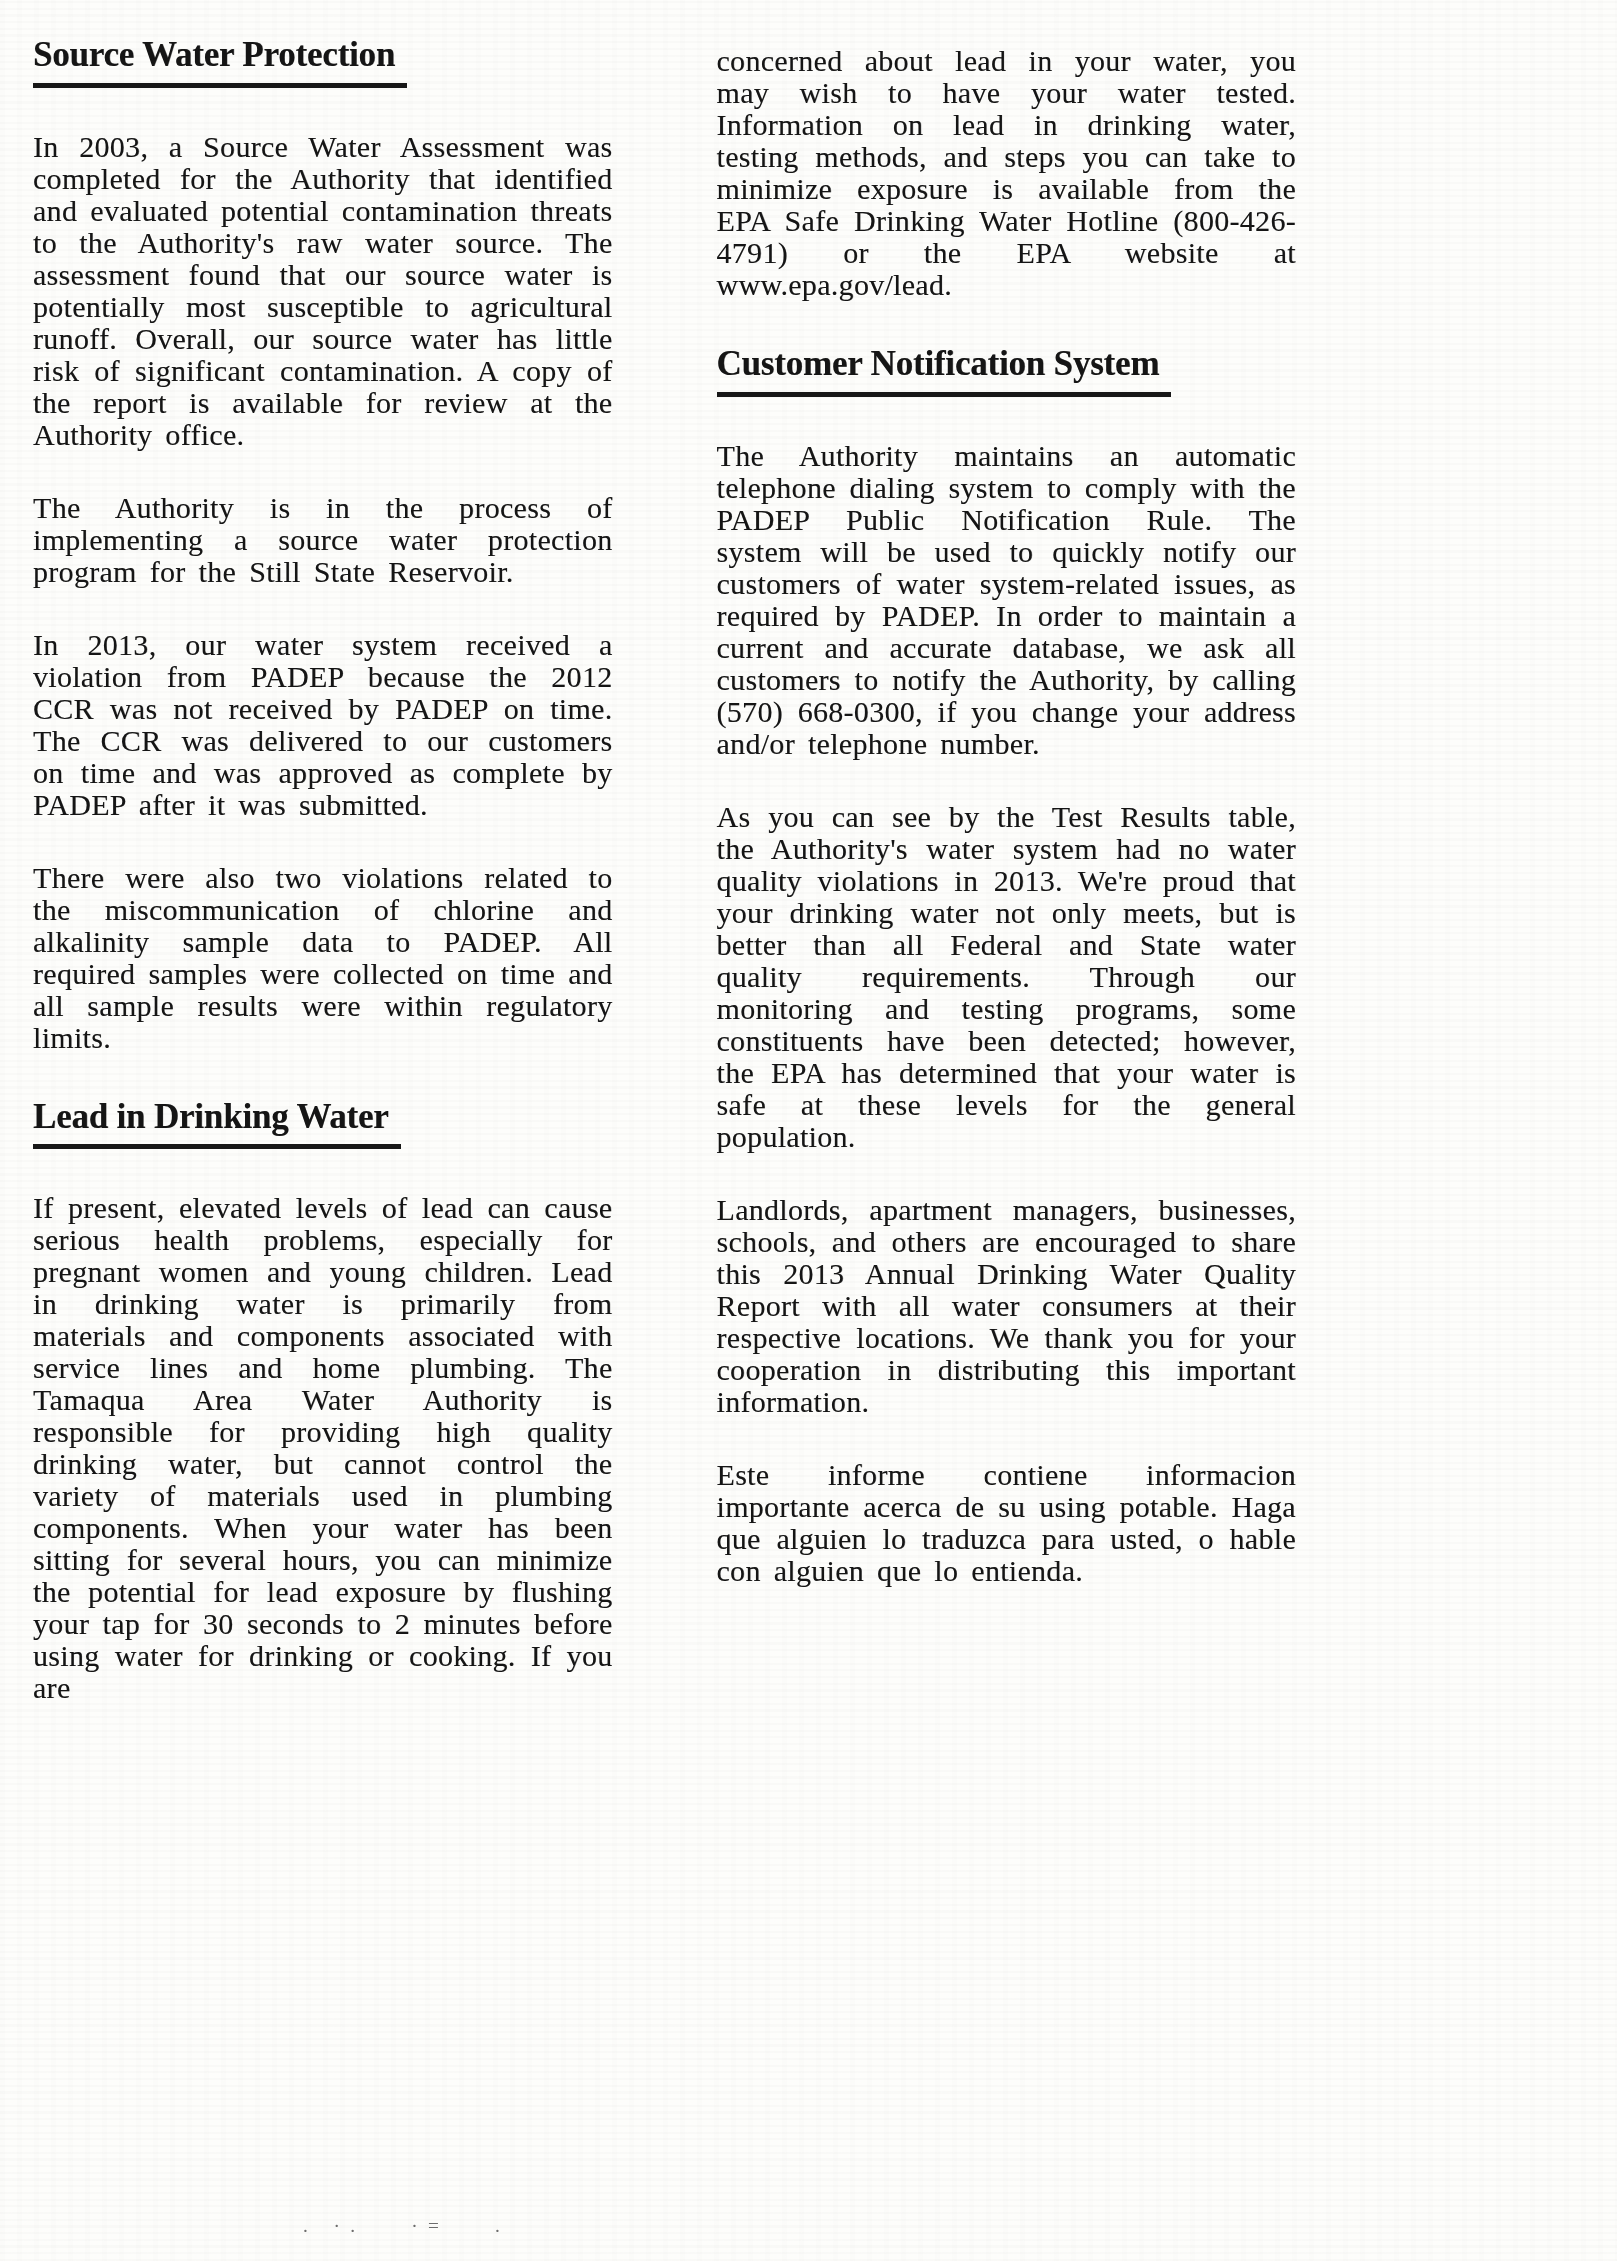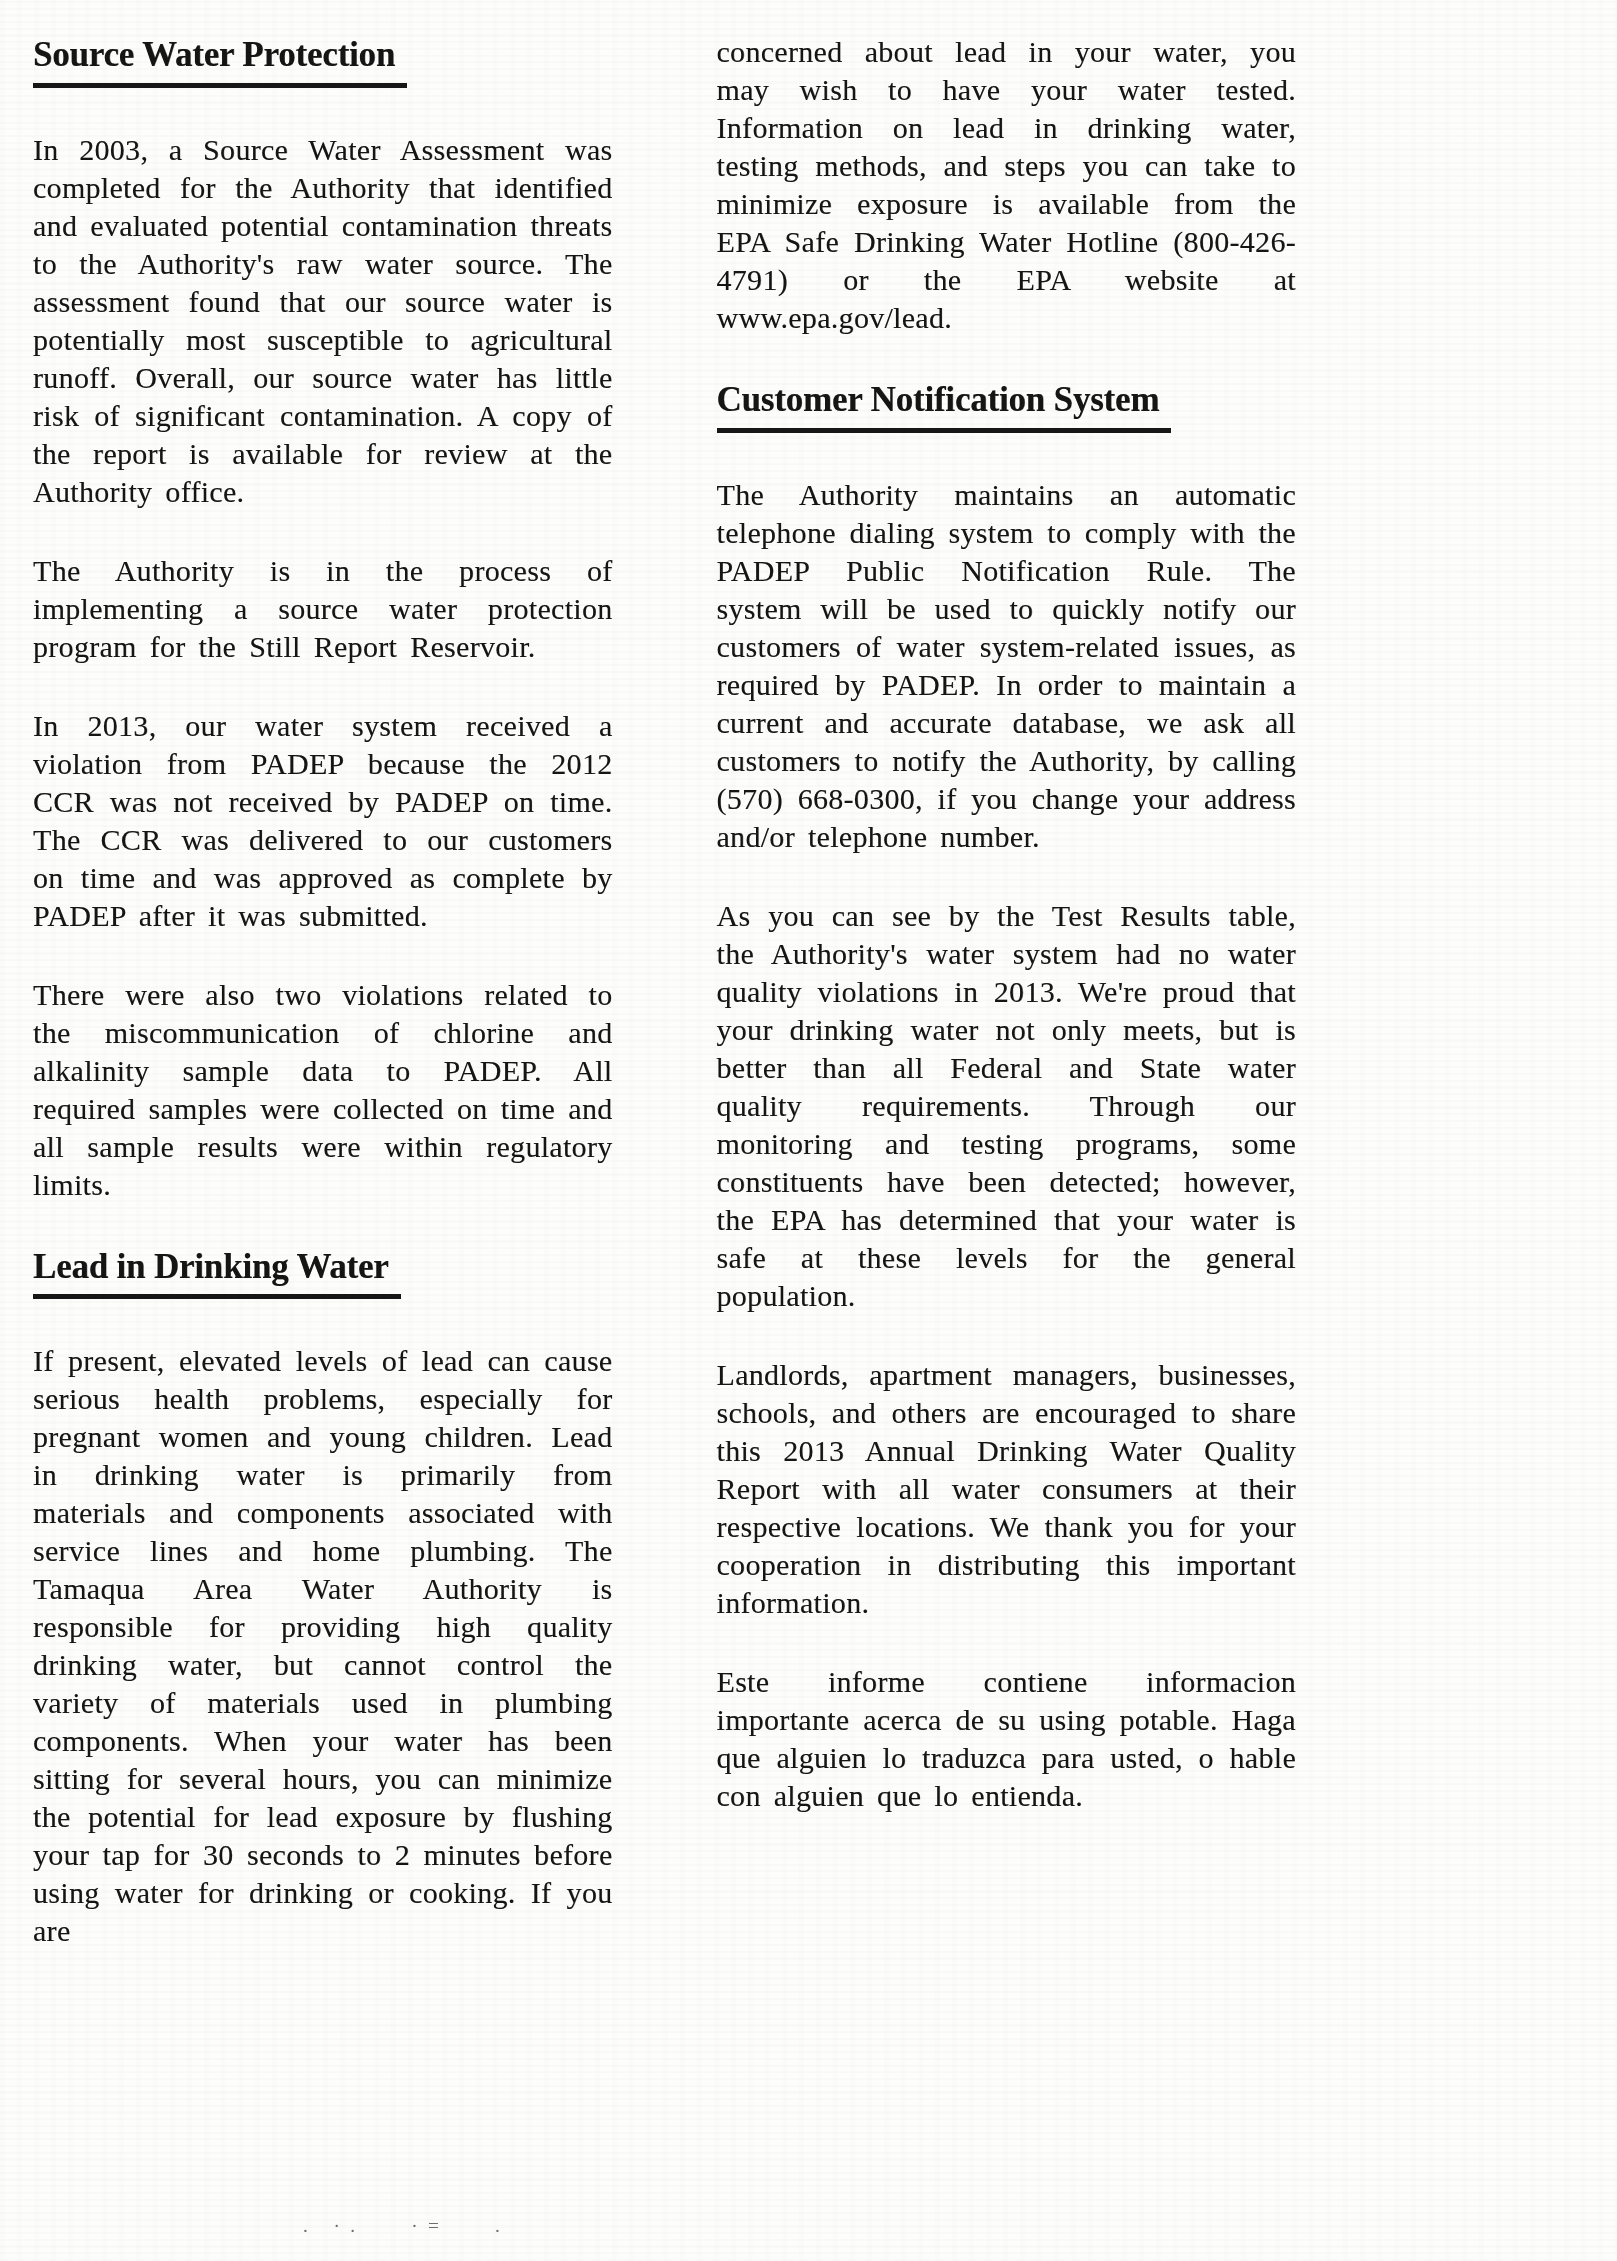--- a/index.html
+++ b/index.html
@@ -32,23 +32,23 @@
     height: 2261px;
     padding: 33px 34px 0 33px;
     display: flex;
     gap: 104px;
   }
   .col {
     flex: 1 1 0;
     min-width: 0;
   }
   .col p {
-    margin: 0 0 41px 0;
+    margin: 12px 0 41px 0;
     font-size: 30px;
-    line-height: 38px;
+    line-height: 32px;
     text-align: justify;
     letter-spacing: 0.3px;
     word-spacing: 5.2px;
     text-shadow: 0.3px 0.3px 0 rgba(10,10,10,0.35);
   }
   .col p.cont {
     text-align-last: justify;
   }
   .col h2 {
     margin: 30px 0 43px 0;
@@ -77,21 +77,21 @@
     white-space: pre;
   }
 </style>
 </head>
 <body>
 
 <div class="page">
   <div class="col" id="left-col">
       <h2><span class="hl">Source Water Protection</span></h2>
       <p>In 2003, a Source Water Assessment was completed for the Authority that identified and evaluated potential contamination threats to the Authority's raw water source. The assessment found that our source water is potentially most susceptible to agricultural runoff. Overall, our source water has little risk of significant contamination. A copy of the report is available for review at the Authority office.</p>
-      <p>The Authority is in the process of implementing a source water protection program for the Still Report Reservoir.</p>
+      <p>The Authority is in the process of implementing a source water protection program for the Still State Reservoir.</p>
       <p>In 2013, our water system received a violation from PADEP because the 2012 CCR was not received by PADEP on time. The CCR was delivered to our customers on time and was approved as complete by PADEP after it was submitted.</p>
       <p>There were also two violations related to the miscommunication of chlorine and alkalinity sample data to PADEP. All required samples were collected on time and all sample results were within regulatory limits.</p>
       <h2><span class="hl">Lead in Drinking Water</span></h2>
       <p class="cont">If present, elevated levels of lead can cause serious health problems, especially for pregnant women and young children. Lead in drinking water is primarily from materials and components associated with service lines and home plumbing. The Tamaqua Area Water Authority is responsible for providing high quality drinking water, but cannot control the variety of materials used in plumbing components. When your water has been sitting for several hours, you can minimize the potential for lead exposure by flushing your tap for 30 seconds to 2 minutes before using water for drinking or cooking. If you are</p>
     </div>
   <div class="col" id="right-col">
       <p>concerned about lead in your water, you may wish to have your water tested. Information on lead in drinking water, testing methods, and steps you can take to minimize exposure is available from the EPA Safe Drinking Water Hotline (800-426-4791) or the EPA website at www.epa.gov/lead.</p>
       <h2><span class="hl">Customer Notification System</span></h2>
       <p>The Authority maintains an automatic telephone dialing system to comply with the PADEP Public Notification Rule. The system will be used to quickly notify our customers of water system-related issues, as required by PADEP. In order to maintain a current and accurate database, we ask all customers to notify the Authority, by calling (570) 668-0300, if you change your address and/or telephone number.</p>
       <p>As you can see by the Test Results table, the Authority's water system had no water quality violations in 2013. We're proud that your drinking water not only meets, but is better than all Federal and State water quality requirements. Through our monitoring and testing programs, some constituents have been detected; however, the EPA has determined that your water is safe at these levels for the general population.</p>

